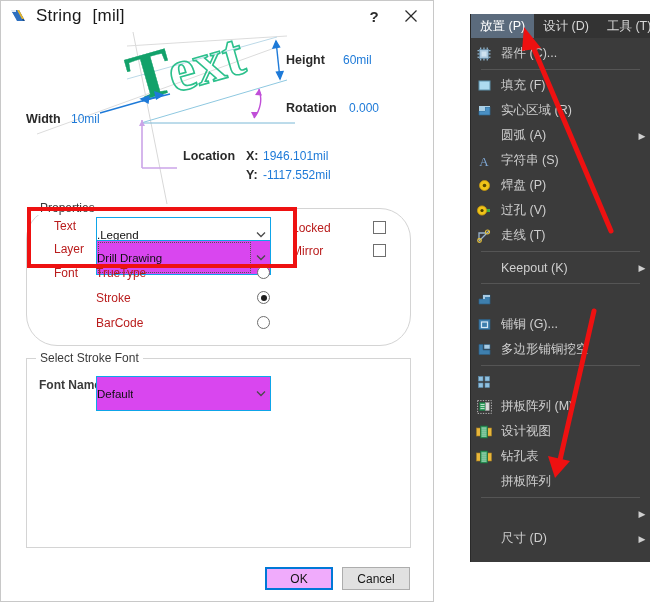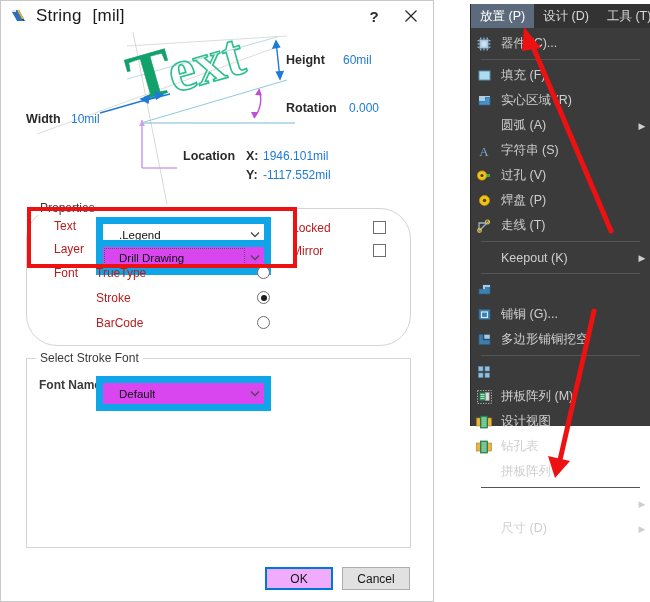--- a/index.html
+++ b/index.html
@@ -69,25 +69,25 @@
 
   .row{position:absolute;display:flex;align-items:center;}
   .lbl{
     font-size:12px;color:#b91c1c;white-space:nowrap;
     font-family:"Liberation Sans",sans-serif;
   }
 
   .combo{
     position:relative;box-sizing:border-box;
     height:35px;
-    border:7px solid #0ea5e9;
+    border:1px solid #0ea5e9;
     background:#ffffff;
     display:flex;align-items:center;
     font-size:11.5px;color:#101010;
-    padding-left:16px;
+    padding-left:0;
   }
   .combo.filled{background:#d946ef;}
   .combo .arrow{
     position:absolute;right:0;top:0;width:19px;height:100%;
     display:flex;align-items:center;justify-content:center;
   }
   .combo .arrow svg{display:block;}
   .combo .val{white-space:nowrap;overflow:hidden;}
   .combo.dotted{ }
   .combo.dotted::before{
@@ -127,21 +127,21 @@
   
   .red-rect{
     position:absolute;left:27px;top:207px;width:270px;height:61px;
     border:4px solid #ee1111;box-sizing:border-box;
     pointer-events:none;
   }
   .annot-layer{position:absolute;left:0;top:0;width:650px;height:602px;pointer-events:none;}
 
   
   .menu-panel{
-    position:absolute;left:470px;top:4px;width:180px;height:422px;
+    position:absolute;left:470px;top:14px;width:180px;height:548px;
     background:#3b3b3b;
     box-sizing:border-box;
     border-left:1px solid #2a2a2a;
   }
   .menubar{
     position:absolute;left:0;top:0;right:0;height:24px;
     background:#333333;
     display:flex;align-items:stretch;
     overflow:hidden;
   }
@@ -416,38 +416,38 @@
           <svg width="14" height="14" viewBox="0 0 14 14">
             <text x="7" y="12" text-anchor="middle" font-family="'Liberation Serif',serif" font-size="13" fill="#7fa8d6">A</text>
           </svg>
         </span>
         <span class="mi-label">字符串 (S)</span>
         <span class="mi-sub"></span>
       </div>
 
       <div class="menu-item">
         <span class="mi-icon">
+          <svg width="13" height="13" viewBox="0 0 13 13">
+            <circle cx="6.5" cy="6.5" r="5" fill="#f0c419" stroke="#c99b0d" stroke-width="0.8"></circle>
+            <circle cx="6.5" cy="6.5" r="1.8" fill="#5a4a00"></circle>
+          </svg>
+        </span>
+        <span class="mi-label">焊盘 (P)</span>
+        <span class="mi-sub"></span>
+      </div>
+
+      <div class="menu-item">
+        <span class="mi-icon">
           <svg width="14" height="13" viewBox="0 0 14 13">
             <rect x="7" y="5" width="6" height="3" fill="#3fae3f"></rect>
             <circle cx="5" cy="6.5" r="4.6" fill="#f0c419" stroke="#c99b0d" stroke-width="0.8"></circle>
             <circle cx="5" cy="6.5" r="1.6" fill="#4a3d00"></circle>
           </svg>
         </span>
         <span class="mi-label">过孔 (V)</span>
-        <span class="mi-sub"></span>
-      </div>
-
-      <div class="menu-item">
-        <span class="mi-icon">
-          <svg width="13" height="13" viewBox="0 0 13 13">
-            <circle cx="6.5" cy="6.5" r="5" fill="#f0c419" stroke="#c99b0d" stroke-width="0.8"></circle>
-            <circle cx="6.5" cy="6.5" r="1.8" fill="#5a4a00"></circle>
-          </svg>
-        </span>
-        <span class="mi-label">焊盘 (P)</span>
         <span class="mi-sub"></span>
       </div>
 
       <div class="menu-item">
         <span class="mi-icon">
           <svg width="15" height="14" viewBox="0 0 15 14">
             <polyline points="2,11 2,4 9,4" fill="none" stroke="#9ab4cc" stroke-width="1.3"></polyline>
             <polyline points="2,12 12,2" fill="none" stroke="#9ab4cc" stroke-width="1.2"></polyline>
             <circle cx="10.5" cy="3" r="2" fill="none" stroke="#e8c33a" stroke-width="1.2"></circle>
             <circle cx="2.5" cy="11.5" r="1.8" fill="none" stroke="#e8c33a" stroke-width="1.2"></circle>

